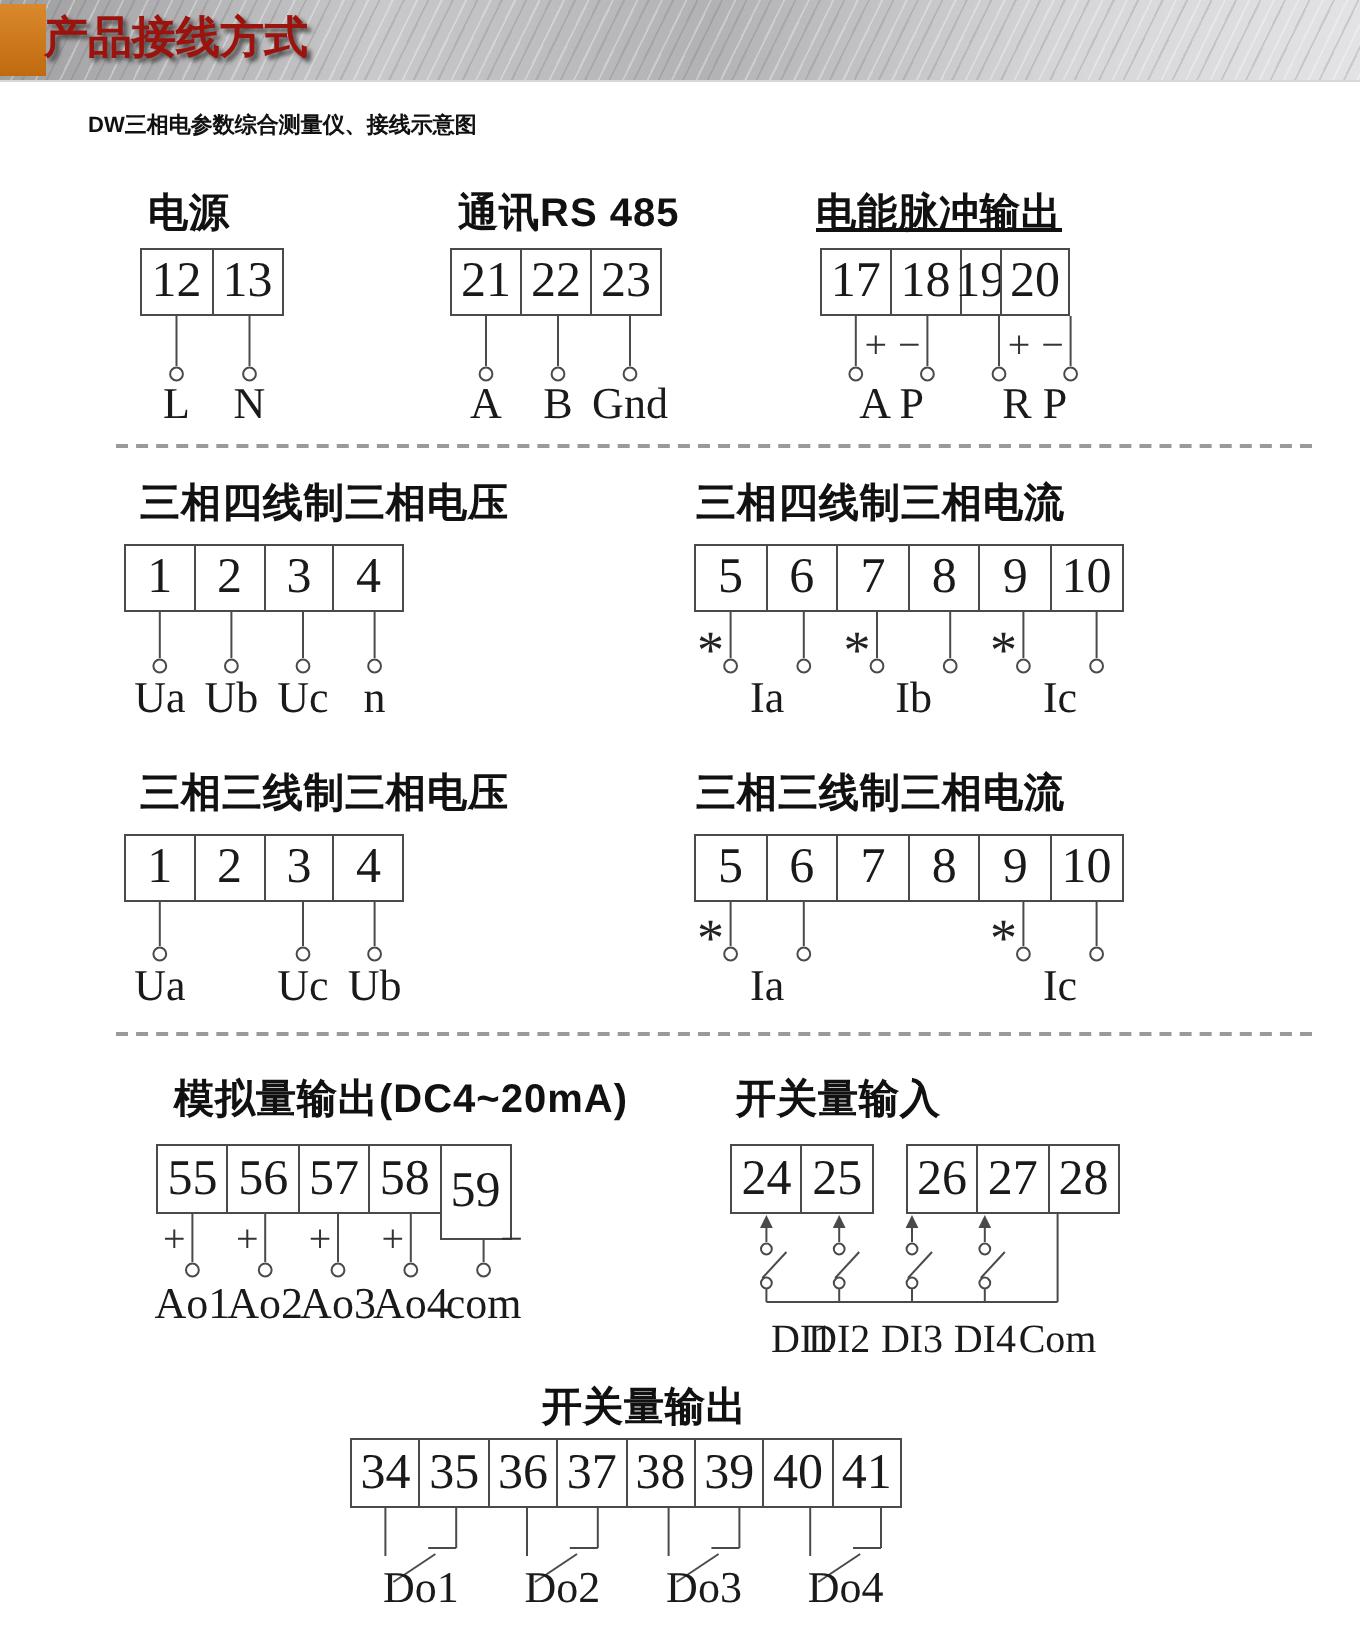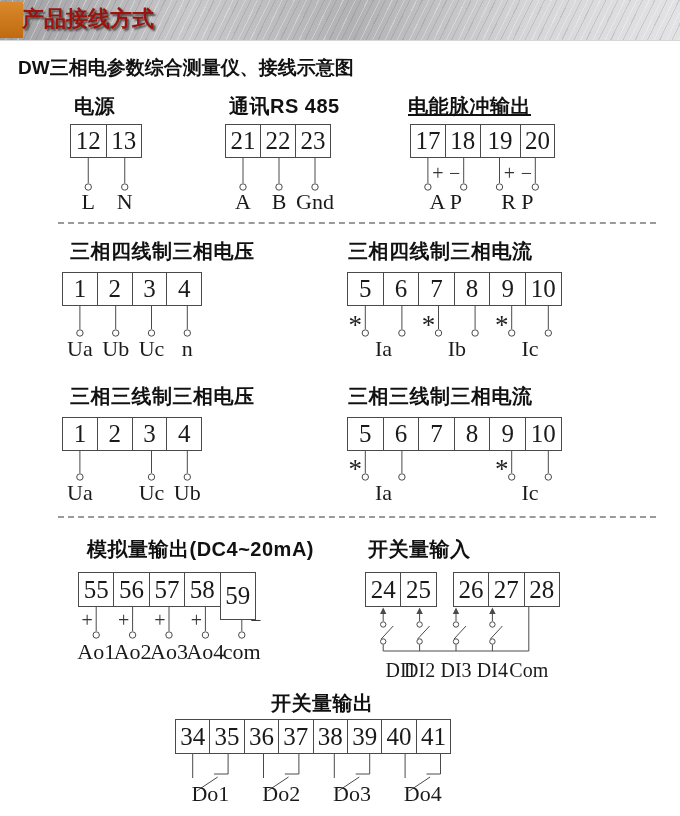--- a/index.html
+++ b/index.html
@@ -11,21 +11,21 @@
   .hbar{position:absolute;left:0;top:0;width:680px;height:40px;
     background:
       repeating-linear-gradient(116deg, rgba(255,255,255,.30) 0 1px, rgba(255,255,255,0) 1px 5px,
          rgba(90,90,92,.18) 5px 6px, rgba(255,255,255,0) 6px 11px),
       linear-gradient(100deg,#9e9ea0 0%,#c9c9cb 28%,#b2b2b4 52%,#d6d6d8 78%,#e3e3e5 100%);
     border-bottom:1px solid #d8d8d8;}
   .accent{position:absolute;left:0;top:2px;width:23px;height:36px;
     background:linear-gradient(180deg,#d9892b,#c06a10);}
   .htitle{position:absolute;left:22px;top:4px;margin:0;font-size:22px;font-weight:bold;
     letter-spacing:0px;color:#9b130c;text-shadow:2px 2px 2px #4d4d4d;white-space:nowrap;}
-  .subtitle{position:absolute;left:18px;top:55px;font-size:19px;font-weight:bold;color:#111;
+  .subtitle{position:absolute;left:44px;top:55px;font-size:11px;font-weight:bold;color:#111;
     white-space:nowrap;}
 
   
   .sep{position:absolute;left:58px;width:598px;height:0;border-top:2px dashed #9a9a9a;}
   .sep1{top:222px;}
   .sep2{top:516px;}
 
   
   .group{position:absolute;inset:0;pointer-events:none;}
   .gtitle{position:absolute;margin:0;font-size:20px;font-weight:bold;color:#111;
@@ -184,21 +184,21 @@
       </div>
   <span class="anno lbl" style="left: 243px; top: 191px;">A</span>
       <span class="anno lbl" style="left: 279px; top: 191px;">B</span>
       <span class="anno lbl" style="left: 315px; top: 191px;">Gnd</span>
     </section>
   <section class="group" id="g-pulse">
     <h2 class="gtitle" style="left: 408px; top: 93px; text-decoration: underline;">电能脉冲输出</h2>
     <div class="strip" style="left: 410px; top: 124px;">
         <div class="cell" style="width: 35.8px; height: 34px;">17</div>
         <div class="cell" style="width: 35.8px; height: 34px;">18</div>
-        <div class="cell" style="width: 41px; height: 34px;">19</div>
+        <div class="cell" style="width: 21px; height: 34px;">19</div>
         <div class="cell" style="width: 35.8px; height: 34px;">20</div>
       </div>
   <span class="anno sign" style="left: 437.9px; top: 163px;">+</span>
       <span class="anno sign" style="left: 454.7px; top: 163px;">−</span>
       <span class="anno sign" style="left: 509.5px; top: 163px;">+</span>
       <span class="anno sign" style="left: 526.3px; top: 163px;">−</span>
       <span class="anno lbl" style="left: 445.8px; top: 191px;">A P</span>
       <span class="anno lbl" style="left: 517.4px; top: 191px;">R P</span>
     </section>
   <section class="group" id="g-v4">

